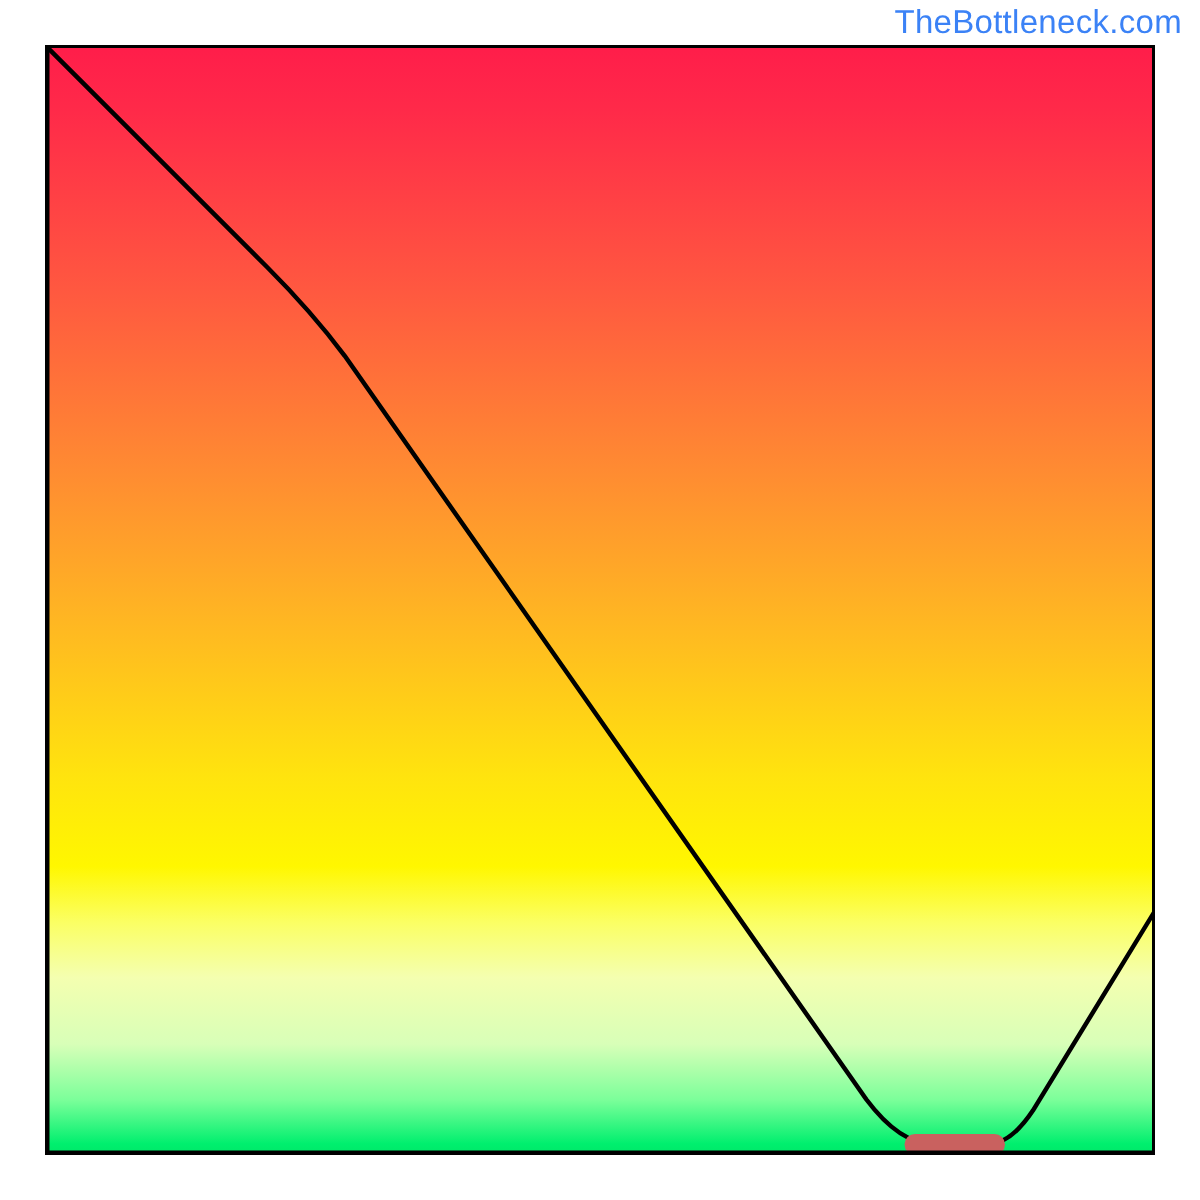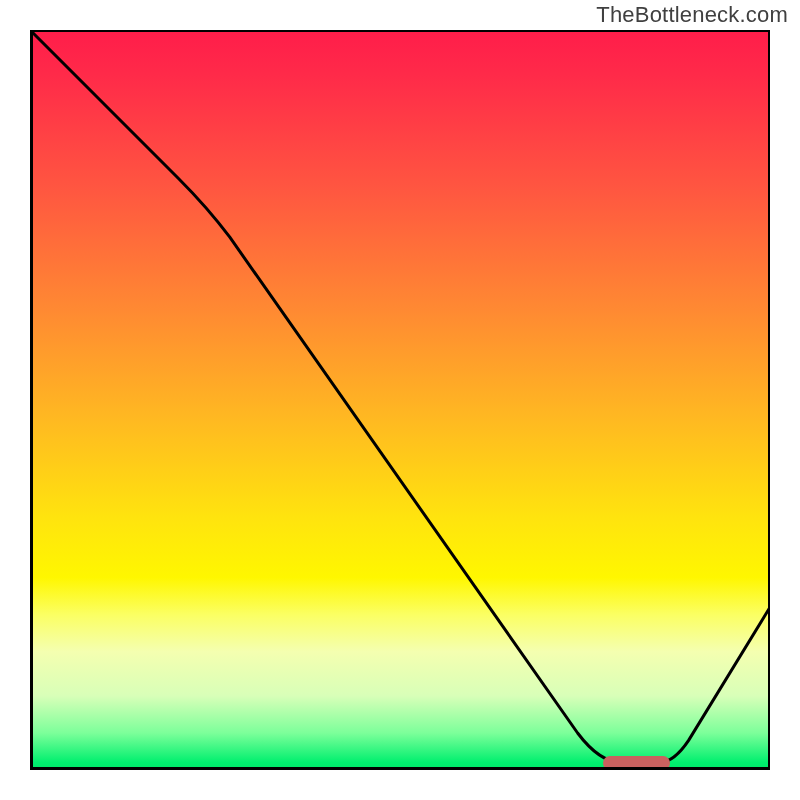--- a/index.html
+++ b/index.html
@@ -8,21 +8,21 @@
     height: 800px;
     background: #ffffff;
     position: relative;
     font-family: Arial, Helvetica, sans-serif;
   }
   .attribution {
     position: absolute;
     top: 2px;
     right: 12px;
     font-size: 22px;
-    color: #404040;
+    color: #3b82f6;
     font-weight: normal;
     letter-spacing: 0.2px;
   }
   .plot-area {
     position: absolute;
     left: 30px;
     top: 30px;
     width: 740px;
     height: 740px;
   }

